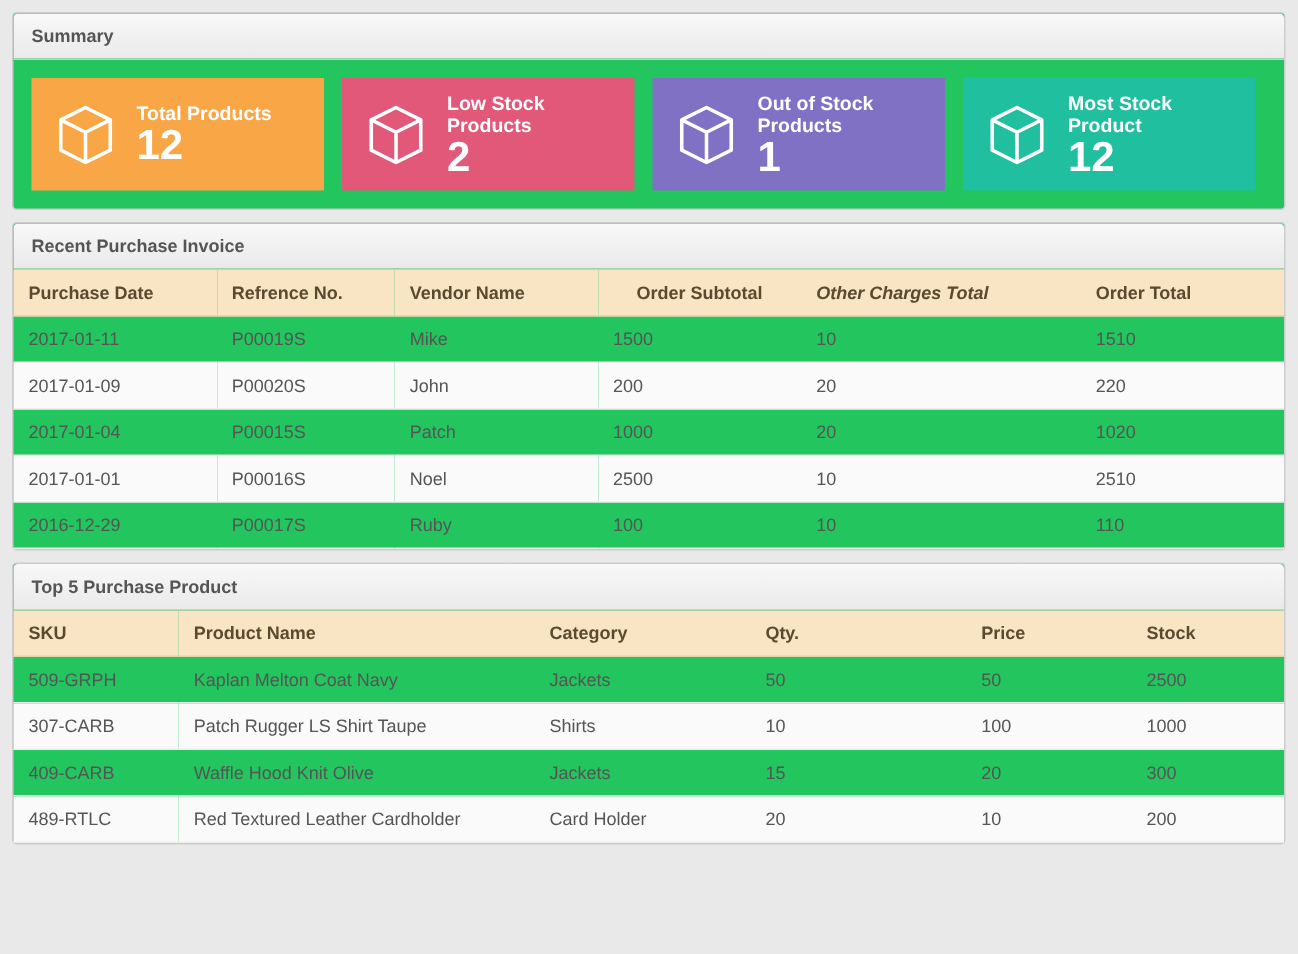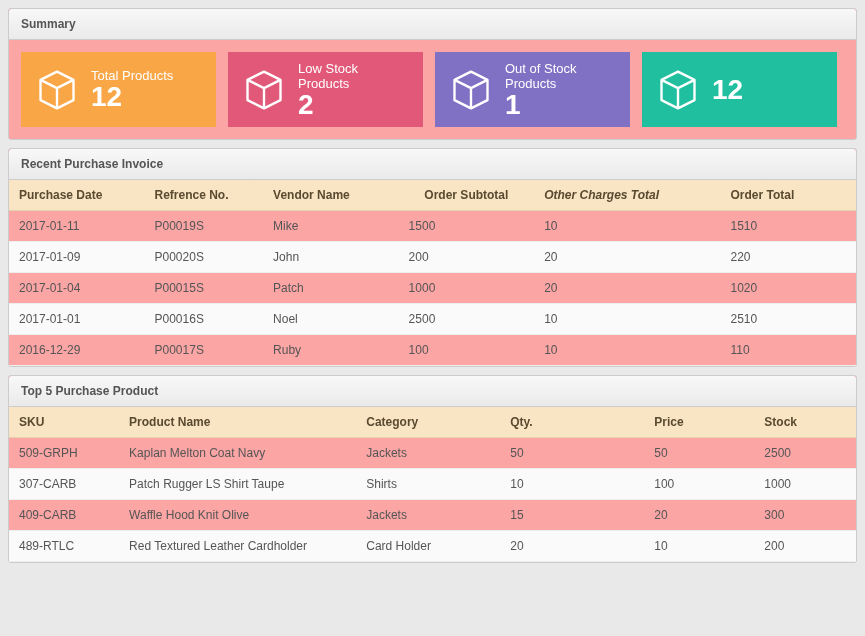--- a/index.html
+++ b/index.html
@@ -1,22 +1,22 @@
 <!DOCTYPE html>
 <html><head>
 <meta charset="utf-8">
 <style>
 *{box-sizing:border-box;margin:0;padding:0}
 body{font-family:"Segoe UI",Tahoma,Arial,sans-serif;background:#e9e9e9;font-size:12px;color:#333}
-.panel{background:#fca5a5;margin:8px;border:1px solid #ccc;border-radius:3px}
+.panel{background:#22c55e;margin:8px;border:1px solid #ccc;border-radius:3px}
 .panel-head{background:linear-gradient(#f8f8f8,#eaeaea);border-bottom:1px solid #ccc;padding:8px 12px;font-weight:600;color:#555;font-size:12px;border-radius:3px 3px 0 0}
 .cards{display:flex;flex-wrap:wrap;padding:12px;gap:12px}
 .card{display:flex;align-items:center;color:#fff;width:195px;height:75px;padding:10px 14px}
 .card .ico{flex:0 0 44px;height:44px;margin-right:12px}
-.card-title{font-size:13px;font-weight:400}
+.card-title{font-size:13px;font-weight:700}
 .card-val{font-size:28px;font-weight:700;line-height:1}
 .c-orange{background:#f9a646}
 .c-pink{background:#e25878}
 .c-purple{background:#8071c4}
 .c-teal{background:#1fbfa0}
 table{width:100%;border-collapse:collapse}
 th{background:#f9e4c4;color:#5a4a30;text-align:left;padding:8px 10px;font-weight:600;font-size:12px;border-bottom:1px solid #e7d2ae}
 td{padding:8px 10px;border-bottom:1px solid #eee;color:#555}
 tr:nth-child(even) td{background:#fafafa}
 svg{display:block}
@@ -60,20 +60,21 @@
           <div class="card-val">1</div>
         </div>
       </div>
       <div class="card c-teal">
         <div class="ico">
           <svg viewBox="0 0 24 24" width="44" height="44">
             <path fill="none" stroke="#fff" stroke-width="1.3" stroke-linejoin="round" d="M12 2l9 4.5v11L12 22l-9-4.5v-11L12 2z M3 6.5l9 4.5l9-4.5 M12 11v11"></path>
           </svg>
         </div>
         <div>
+          <div class="card-title">Most Stock Product</div>
           <div class="card-val">12</div>
         </div>
       </div>
     </div>
 </div>
 
 <div class="panel">
   <div class="panel-head">Recent Purchase Invoice</div>
   <table>
     <thead>

